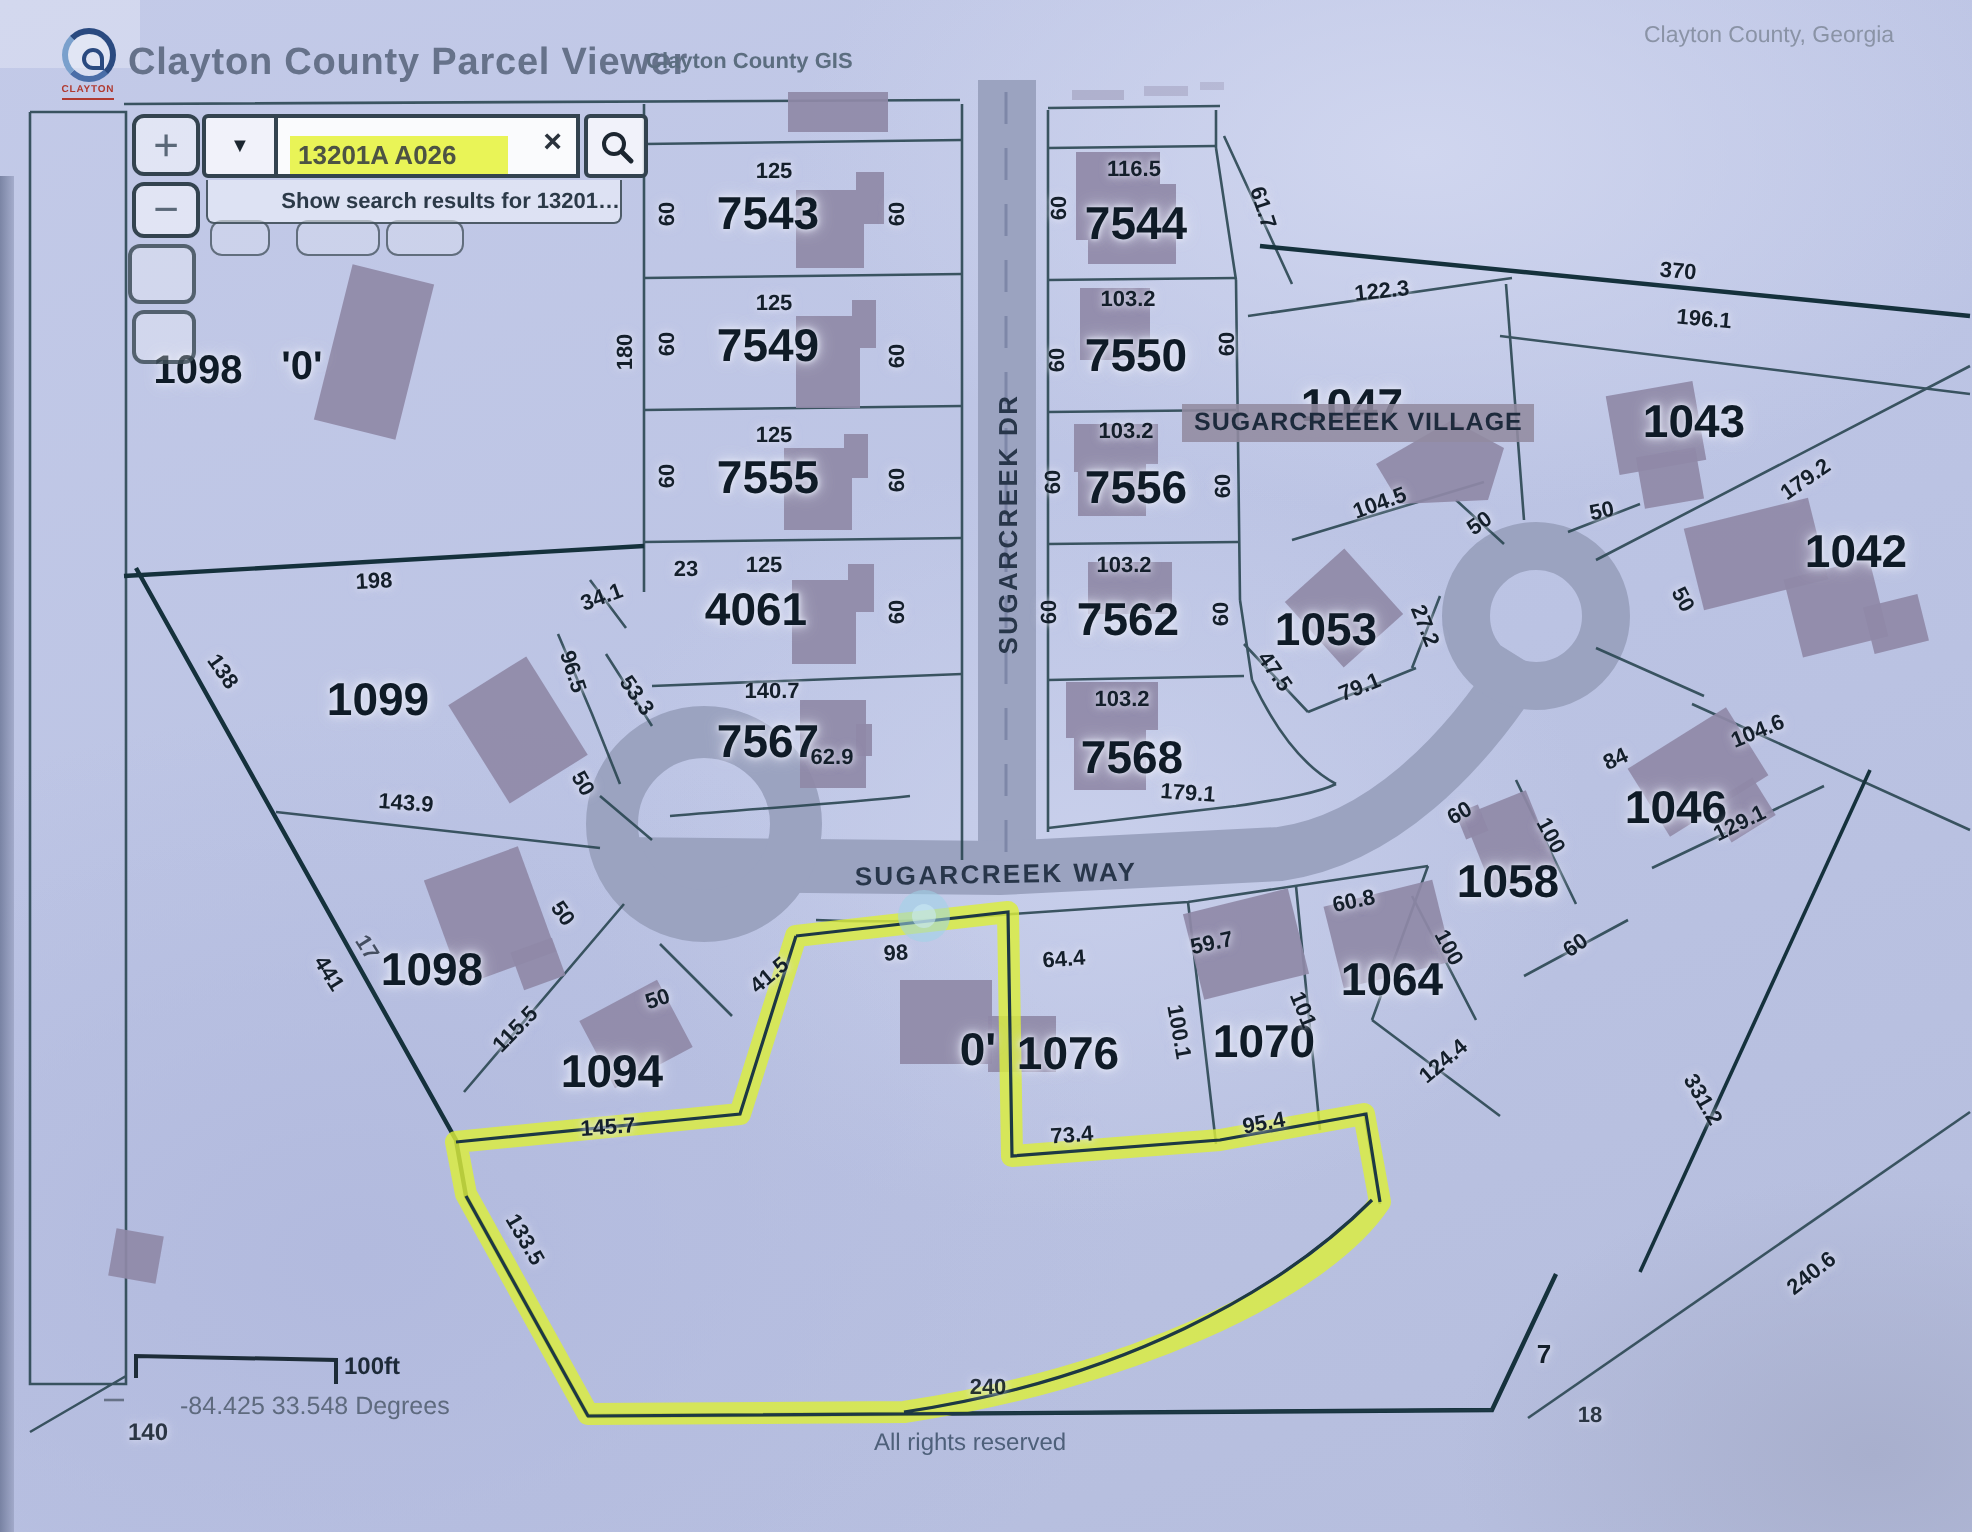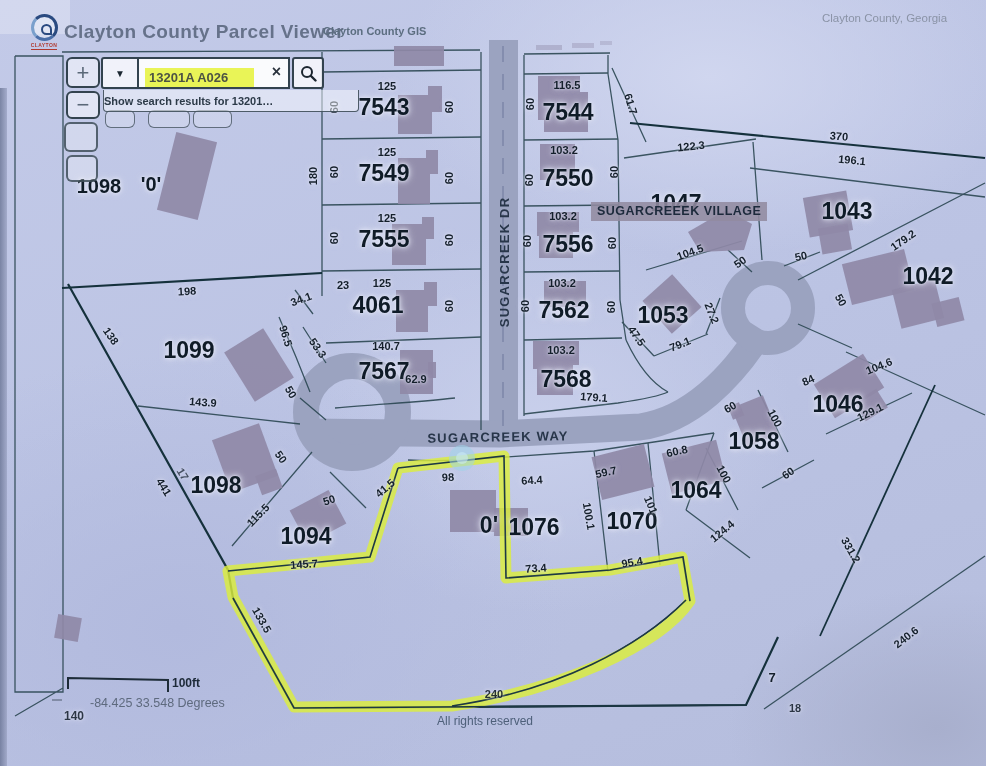--- a/index.html
+++ b/index.html
@@ -44,23 +44,23 @@
   .searchbar{position:absolute;left:101px;top:57px;z-index:11;display:flex;align-items:stretch;height:32px;}
   .ddbtn{width:38px;background:rgba(252,252,255,.8);border:2px solid #33434f;border-radius:3px 0 0 3px;
     display:flex;align-items:center;justify-content:center;font-size:10px;color:#1b2630;cursor:pointer;}
   .searchinput{width:151px;background:rgba(255,255,255,.92);border:2px solid #33434f;border-left:none;
     display:flex;align-items:flex-end;padding:0 6px;position:relative;cursor:text;}
   .searchinput .val{background:#e9f457;color:#4d5344;font-size:13px;font-weight:600;
     padding:2px 26px 2px 4px;white-space:nowrap;}
   .searchinput .clear{position:absolute;right:7px;top:5px;font-size:16px;color:#2b333d;font-weight:600;cursor:pointer;line-height:1;}
   .magbtn{width:32px;margin-left:2px;background:rgba(252,252,255,.8);border:2px solid #33434f;border-radius:3px;
     display:flex;align-items:center;justify-content:center;cursor:pointer;}
-  .suggest{position:absolute;left:103px;top:90px;z-index:10;width:256px;height:22px;
+  .suggest{position:absolute;left:103px;top:90px;z-index:10;width:208px;height:22px;
     background:rgba(250,251,255,.5);border:1.5px solid rgba(51,67,79,.85);border-top:none;border-radius:0 0 4px 4px;
-    display:flex;align-items:center;justify-content:flex-start;font-size:11px;font-weight:600;color:#2c3a48;cursor:pointer;}
+    display:flex;align-items:center;justify-content:flex-end;font-size:11px;font-weight:600;color:#2c3a48;cursor:pointer;}
   .tab{position:absolute;z-index:9;border:1.5px solid rgba(51,67,79,.7);border-radius:6px;
     background:rgba(255,255,255,.18);cursor:pointer;}
   
   .scalelabel{position:absolute;left:172px;top:676px;z-index:6;font-size:12px;font-weight:bold;color:#1d2a38;}
   .coords{position:absolute;left:90px;top:696px;z-index:6;font-size:12.5px;color:#5e6a7e;}
   .attrib{position:absolute;left:437px;top:714px;z-index:6;font-size:12px;color:#4e607a;}
 </style>
 </head>
 <body>
 

